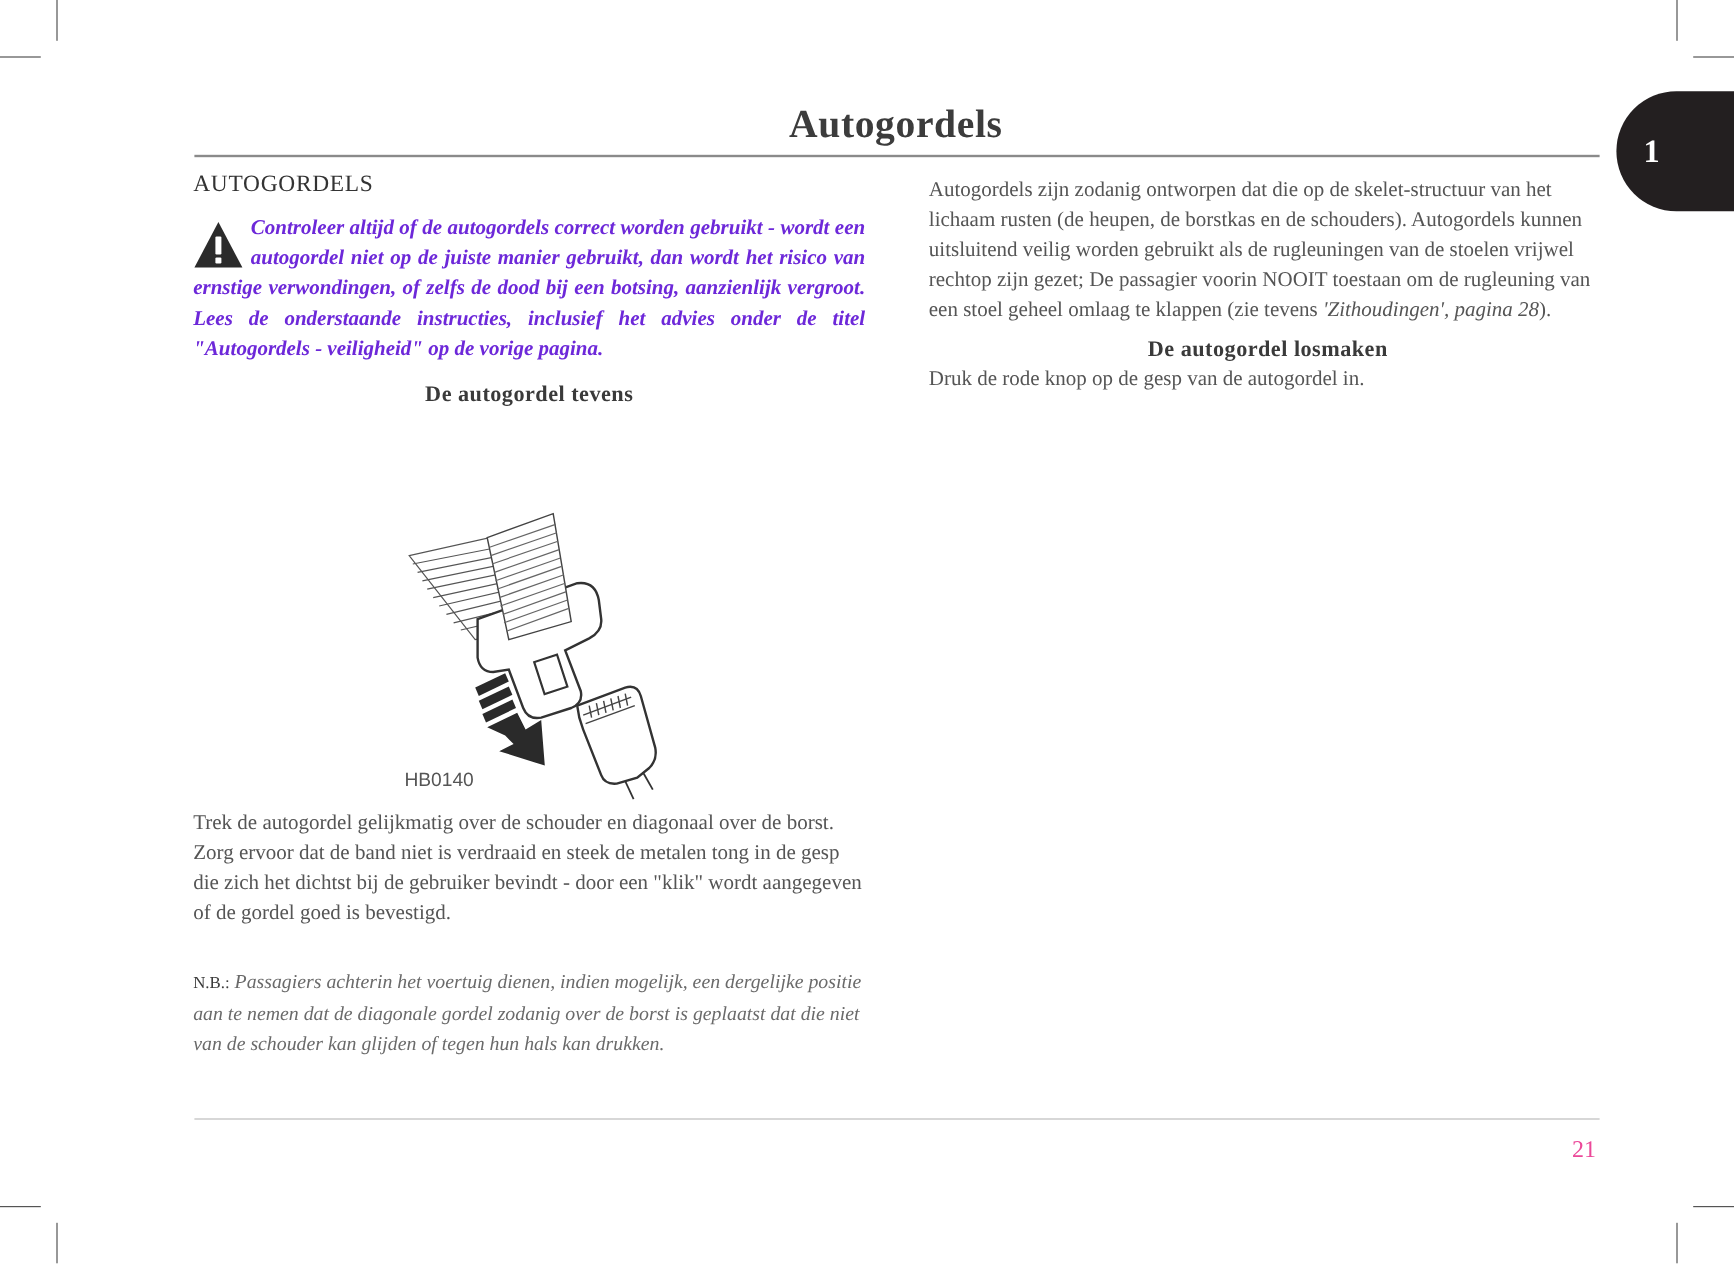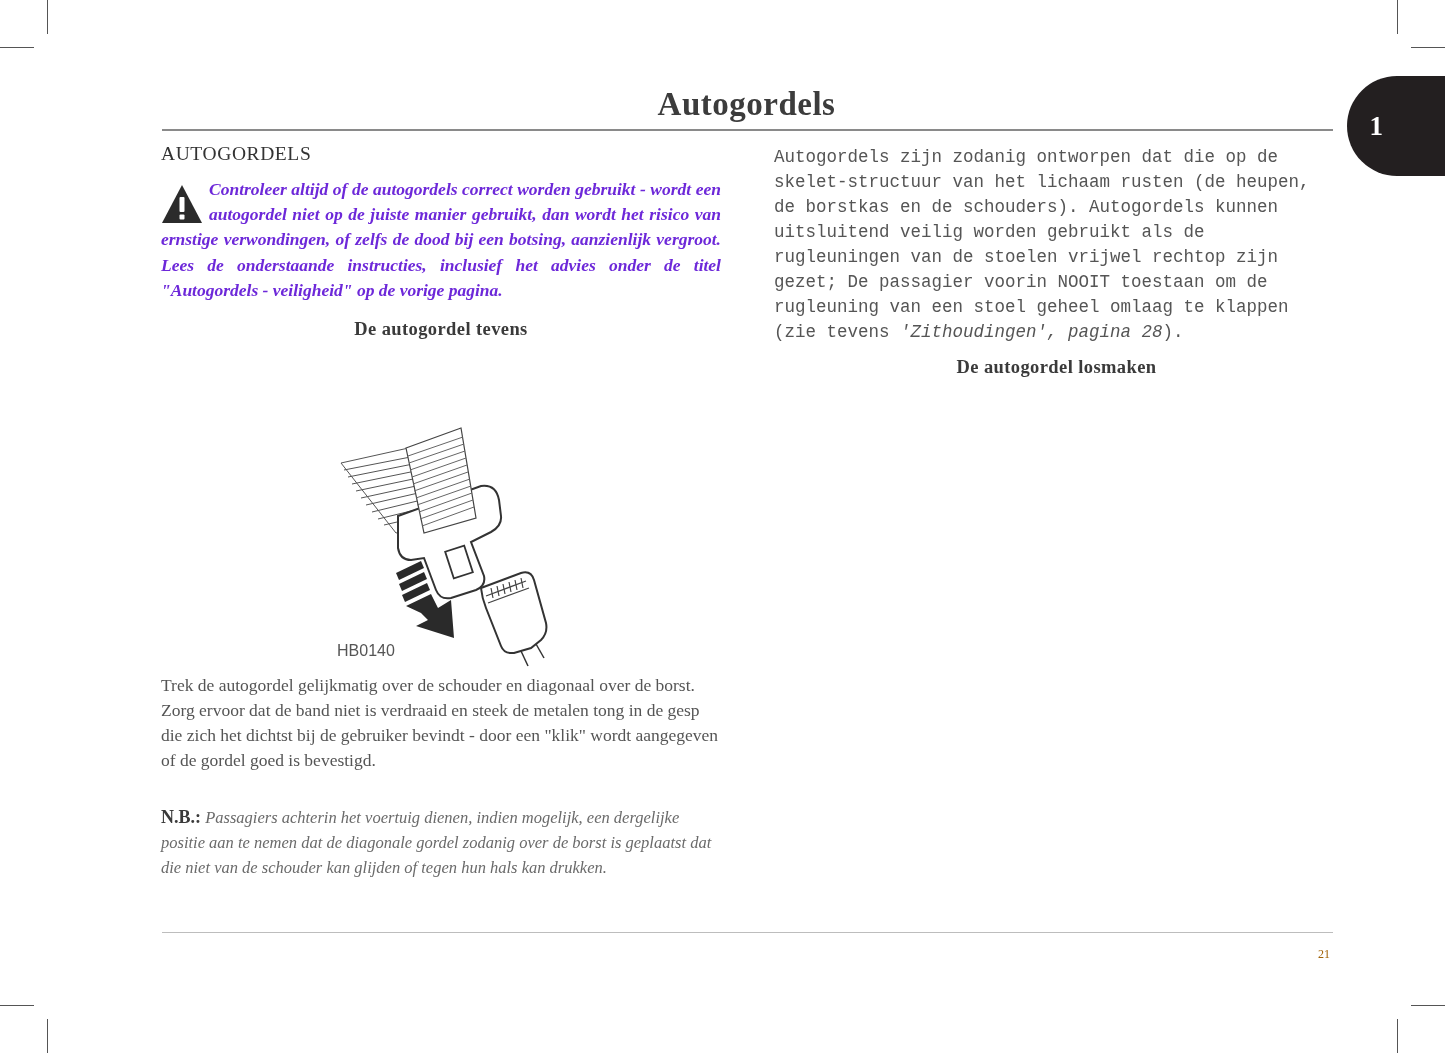--- a/index.html
+++ b/index.html
@@ -23,25 +23,25 @@
     .warning .icon { float: left; width: 42px; height: 42px; margin: 6px 6px 0 0; }
     .subheading { font-weight: bold; font-size: 18.5px; color: #3a3a3a; letter-spacing: 0.4px; text-align: center; }
     .sub1 { margin-top: 16px; }
     .figure { position: absolute; left: 175px; top: 265px; width: 250px; height: 260px; }
     .fig-label { position: absolute; left: 176px; top: 499px; font-family: "Liberation Sans", sans-serif;
                  font-size: 16px; color: #555; }
     .body-text { font-size: 17.5px; line-height: 25px; color: #555; margin: 0; }
     .para-left { position: absolute; left: 0; top: 530px; width: 560px; }
     .note { position: absolute; left: 0; top: 662px; width: 560px; font-size: 16.5px; line-height: 25px;
             color: #6a6a6a; font-style: italic; }
-    .note .nb { font-style: normal; font-weight: bold; color: #3a3a3a; font-size: 18px; }
-    .right-para { margin-bottom: 12px; font-family: Liberation Mono, monospace; }
+    .note .nb { font-style: normal; font-weight: normal; color: #3a3a3a; font-size: 14px; }
+    .right-para { margin-bottom: 12px; }
     .italic { font-style: italic; }
     .page-number { position: absolute; left: 1300px; top: 947px; width: 30px; text-align: right;
-                   font-size: 12px; color: #a16207; }
+                   font-size: 20px; color: #ec4899; }
   </style>
 </head>
 <body>
 
 <div class="crop-v" style="left:47px; top:0; height:34px;"></div>
 <div class="crop-h" style="left:0; top:47px; width:34px;"></div>
 <div class="crop-v" style="left:1397px; top:0; height:34px;"></div>
 <div class="crop-h" style="left:1411px; top:47px; width:34px;"></div>
 <div class="crop-v" style="left:47px; top:1019px; height:34px;"></div>
 <div class="crop-h" style="left:0; top:1005px; width:34px;"></div>
@@ -129,16 +129,17 @@
   <div class="note">
     <span class="nb">N.B.:</span><span> Passagiers achterin het voertuig dienen, indien mogelijk, een dergelijke positie aan te nemen dat de diagonale gordel zodanig over de borst is geplaatst dat die niet van de schouder kan glijden of tegen hun hals kan drukken.</span>
   </div>
 </div>
 
 <div class="col-right">
   <p class="body-text right-para">
     <span>Autogordels zijn zodanig ontworpen dat die op de skelet-structuur van het lichaam rusten (de heupen, de borstkas en de schouders). Autogordels kunnen uitsluitend veilig worden gebruikt als de rugleuningen van de stoelen vrijwel rechtop zijn gezet; De passagier voorin NOOIT toestaan om de rugleuning van een stoel geheel omlaag te klappen (zie tevens </span><span class="italic">'Zithoudingen', pagina 28</span><span>).</span>
   </p>
   <div class="subheading">De autogordel losmaken</div>
+  <p class="body-text">Druk de rode knop op de gesp van de autogordel in.</p>
 </div>
 
 <div class="rule-bottom"></div>
 <div class="page-number">21</div>
 
 </body></html>

